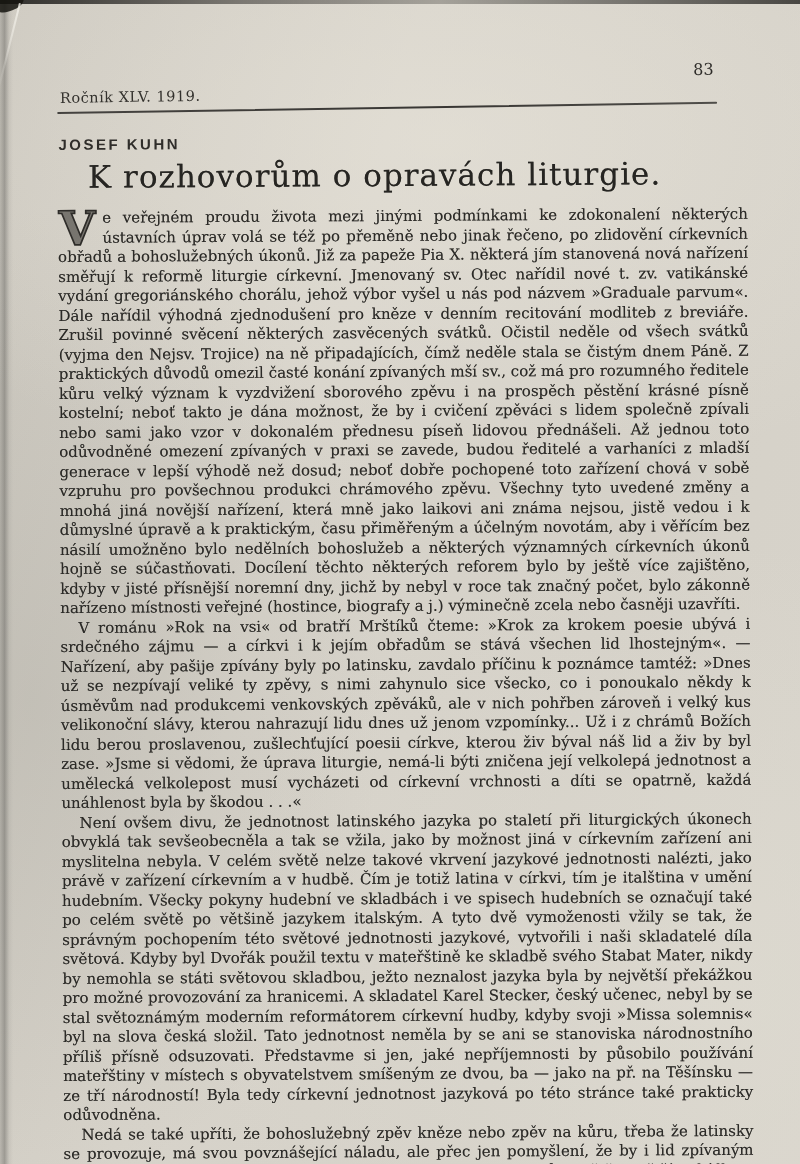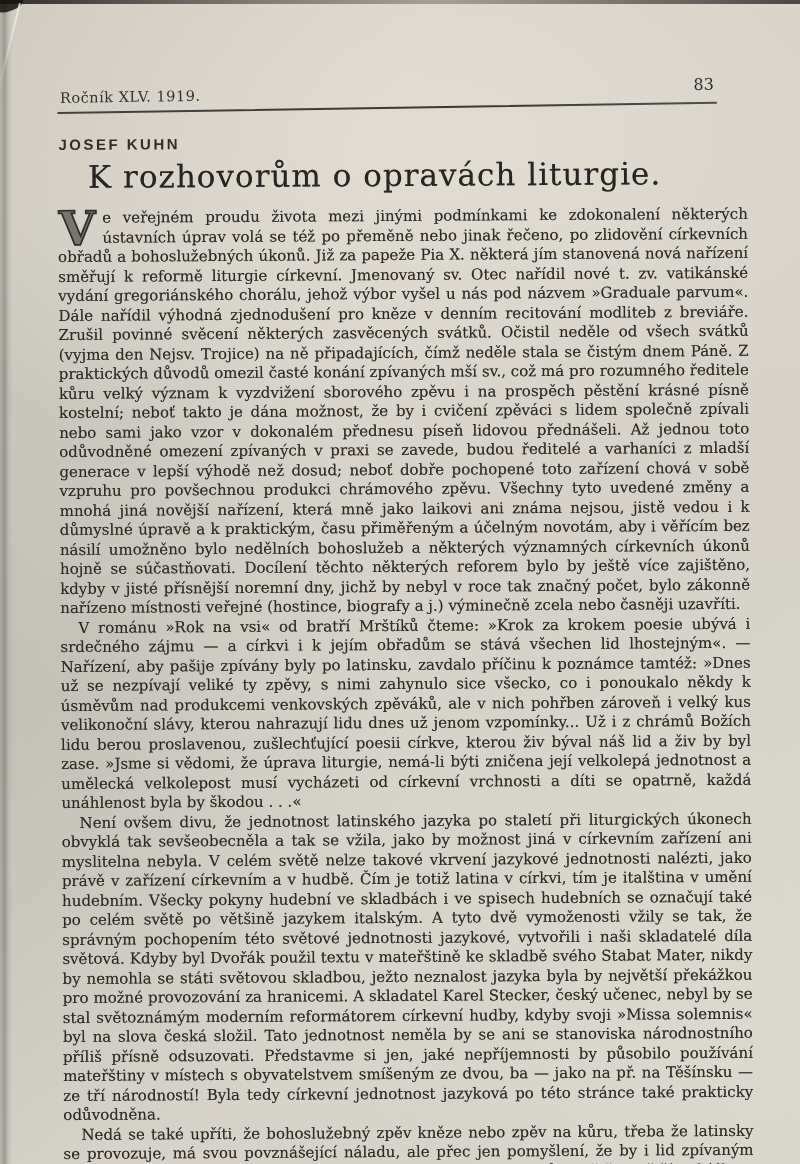--- a/index.html
+++ b/index.html
@@ -51,21 +51,21 @@
     position: relative;
     height: 36px;
     transform: rotate(-0.55deg);
     transform-origin: left bottom;
   }
   .journal-line {
     position: absolute; left: 3px; bottom: 8px;
     font-size: 14.5px; letter-spacing: 0.5px; color: #33312d;
   }
   .page-number {
-    position: absolute; right: 33px; bottom: 10px;
+    position: absolute; right: 33px; bottom: 25px;
     font-size: 16px; color: #2e2c29;
   }
   .masthead-rule {
     position: absolute; left: 0; bottom: 0; width: 660px; height: 2px;
     background: linear-gradient(to right, #454340, #383633 60%, #504e4a);
     border-radius: 1px;
   }
 
   .author {
     margin: 22px 0 0 1px;

